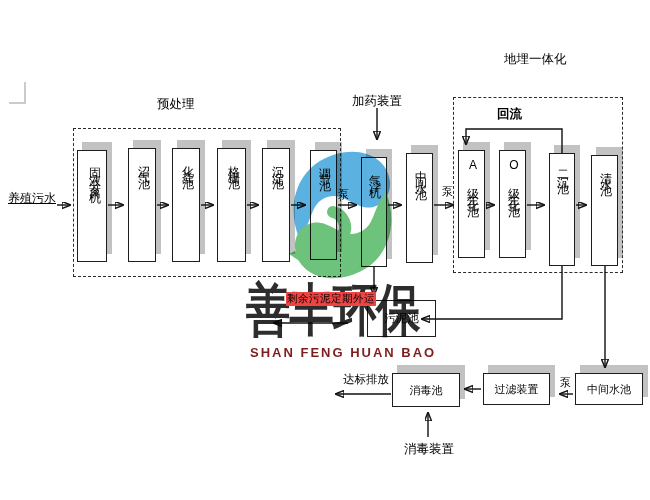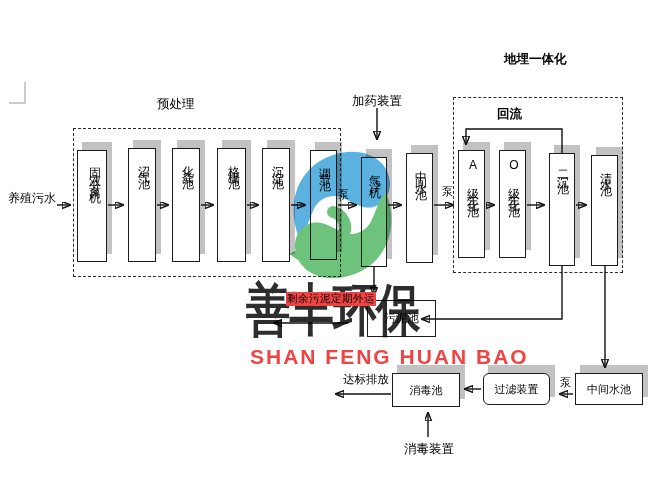--- a/index.html
+++ b/index.html
@@ -24,41 +24,41 @@
   
   .corner{position:absolute;left:9px;top:82px;width:15px;height:20px;
           border-right:2px solid #cbcbcb;border-bottom:2px solid #cbcbcb;z-index:0;}
   
   .wm{position:absolute;left:0;top:0;width:650px;height:500px;z-index:9;
       mix-blend-mode:multiply;pointer-events:none;}
   .wm-logo{position:absolute;left:283px;top:142px;width:118px;height:150px;opacity:.85;}
   .wm-cn{position:absolute;left:246px;top:280px;font-size:56px;font-weight:700;
          letter-spacing:-1px;color:#2d2d2d;transform:scaleX(.79);transform-origin:left top;
          white-space:nowrap;line-height:60px;}
-  .wm-en{position:absolute;left:250px;top:345px;font-size:21px;font-weight:700;
-         letter-spacing:2px;color:#ef4444;white-space:nowrap;}
+  .wm-en{position:absolute;left:250px;top:345px;font-size:13px;font-weight:700;
+         letter-spacing:2px;color:#7f1d1d;white-space:nowrap;}
   
   .note{position:absolute;left:263px;top:292px;font-size:10.5px;letter-spacing:.5px;
         background:#ef4444;padding:0 1px;z-index:12;white-space:nowrap;margin-left:23px;}
 </style>
 </head>
 <body>
 
 <div class="page">
 
   <div class="corner"></div>
 
   <div class="dbox" style="left:73px;top:128px;width:268px;height:149px;"></div>
   <div class="dbox" style="left:453px;top:97px;width:170px;height:176px;"></div>
 
   <div class="lbl fs12" style="left:157px;top:96px;">预处理</div>
-  <div class="lbl fs12" style="left:504px;top:51px;font-weight:bold;">地埋一体化</div>
+  <div class="lbl fs12" style="left:504px;top:51px;">地埋一体化</div>
   <div class="lbl fs12" style="left:497px;top:106px;font-weight:bold;">回流</div>
   <div class="lbl fs12" style="left:352px;top:74px;margin-top:19px;">加药装置</div>
-  <div class="lbl" style="left:8px;top:190px;font-size:12px;">养殖污水</div>
+  <div class="lbl" style="left:8px;top:190px;font-size:12px;text-decoration:underline;">养殖污水</div>
   <div class="lbl pump" style="left:338px;top:187px;">泵</div>
   <div class="lbl pump" style="left:442px;top:184px;">泵</div>
   <div class="lbl pump" style="left:560px;top:375px;">泵</div>
   <div class="lbl" style="left:343px;top:372px;font-size:11.5px;">达标排放</div>
   <div class="lbl fs12" style="left:404px;top:441px;text-align:center;">消毒装置</div>
 
   <div class="sh" style="left:82px;top:142px;width:30px;height:112px;"></div>
   <div class="sh" style="left:133px;top:140px;width:28px;height:114px;"></div>
   <div class="sh" style="left:177px;top:140px;width:28px;height:114px;"></div>
   <div class="sh" style="left:222px;top:140px;width:29px;height:114px;"></div>
@@ -82,21 +82,21 @@
   <div class="tk vt" style="left:310px;top:150px;width:27px;height:110px;">调节池</div>
   <div class="tk vt" style="left:361px;top:157px;width:26px;height:110px;">气浮机</div>
   <div class="tk vt" style="left:406px;top:153px;width:27px;height:110px;">中间水池</div>
   <div class="tk vt" style="left:458px;top:150px;width:27px;height:108px;">A级生化池</div>
   <div class="tk vt" style="left:499px;top:150px;width:27px;height:108px;">O级生化池</div>
   <div class="tk vt" style="left:549px;top:153px;width:26px;height:113px;">二沉池</div>
   <div class="tk vt" style="left:591px;top:155px;width:27px;height:111px;">清水池</div>
 
   <div class="tk ht" style="left:367px;top:300px;width:69px;height:37px;font-size:11.5px;">污泥池</div>
   <div class="tk ht" style="left:392px;top:373px;width:68px;height:34px;">消毒池</div>
-  <div class="tk ht" style="left:483px;top:373px;width:67px;height:32px;border-radius:6px;">过滤装置</div>
+  <div class="tk ht" style="left:483px;top:373px;width:67px;height:32px;">过滤装置</div>
   <div class="tk ht" style="left:575px;top:373px;width:68px;height:32px;">中间水池</div>
 
   <svg class="connectors" width="650" height="500" viewBox="0 0 650 500">
     <defs>
       <marker id="ah" markerWidth="9" markerHeight="8" refX="8" refY="3.5" orient="auto" markerUnits="userSpaceOnUse">
         <path d="M0,0 L9,3.5 L0,7 Z" fill="#111" stroke="none"></path>
       </marker>
     </defs>
     <path d="M57 205 H70" marker-end="url(#ah)"></path>
     <path d="M108 205 H123" marker-end="url(#ah)"></path>

